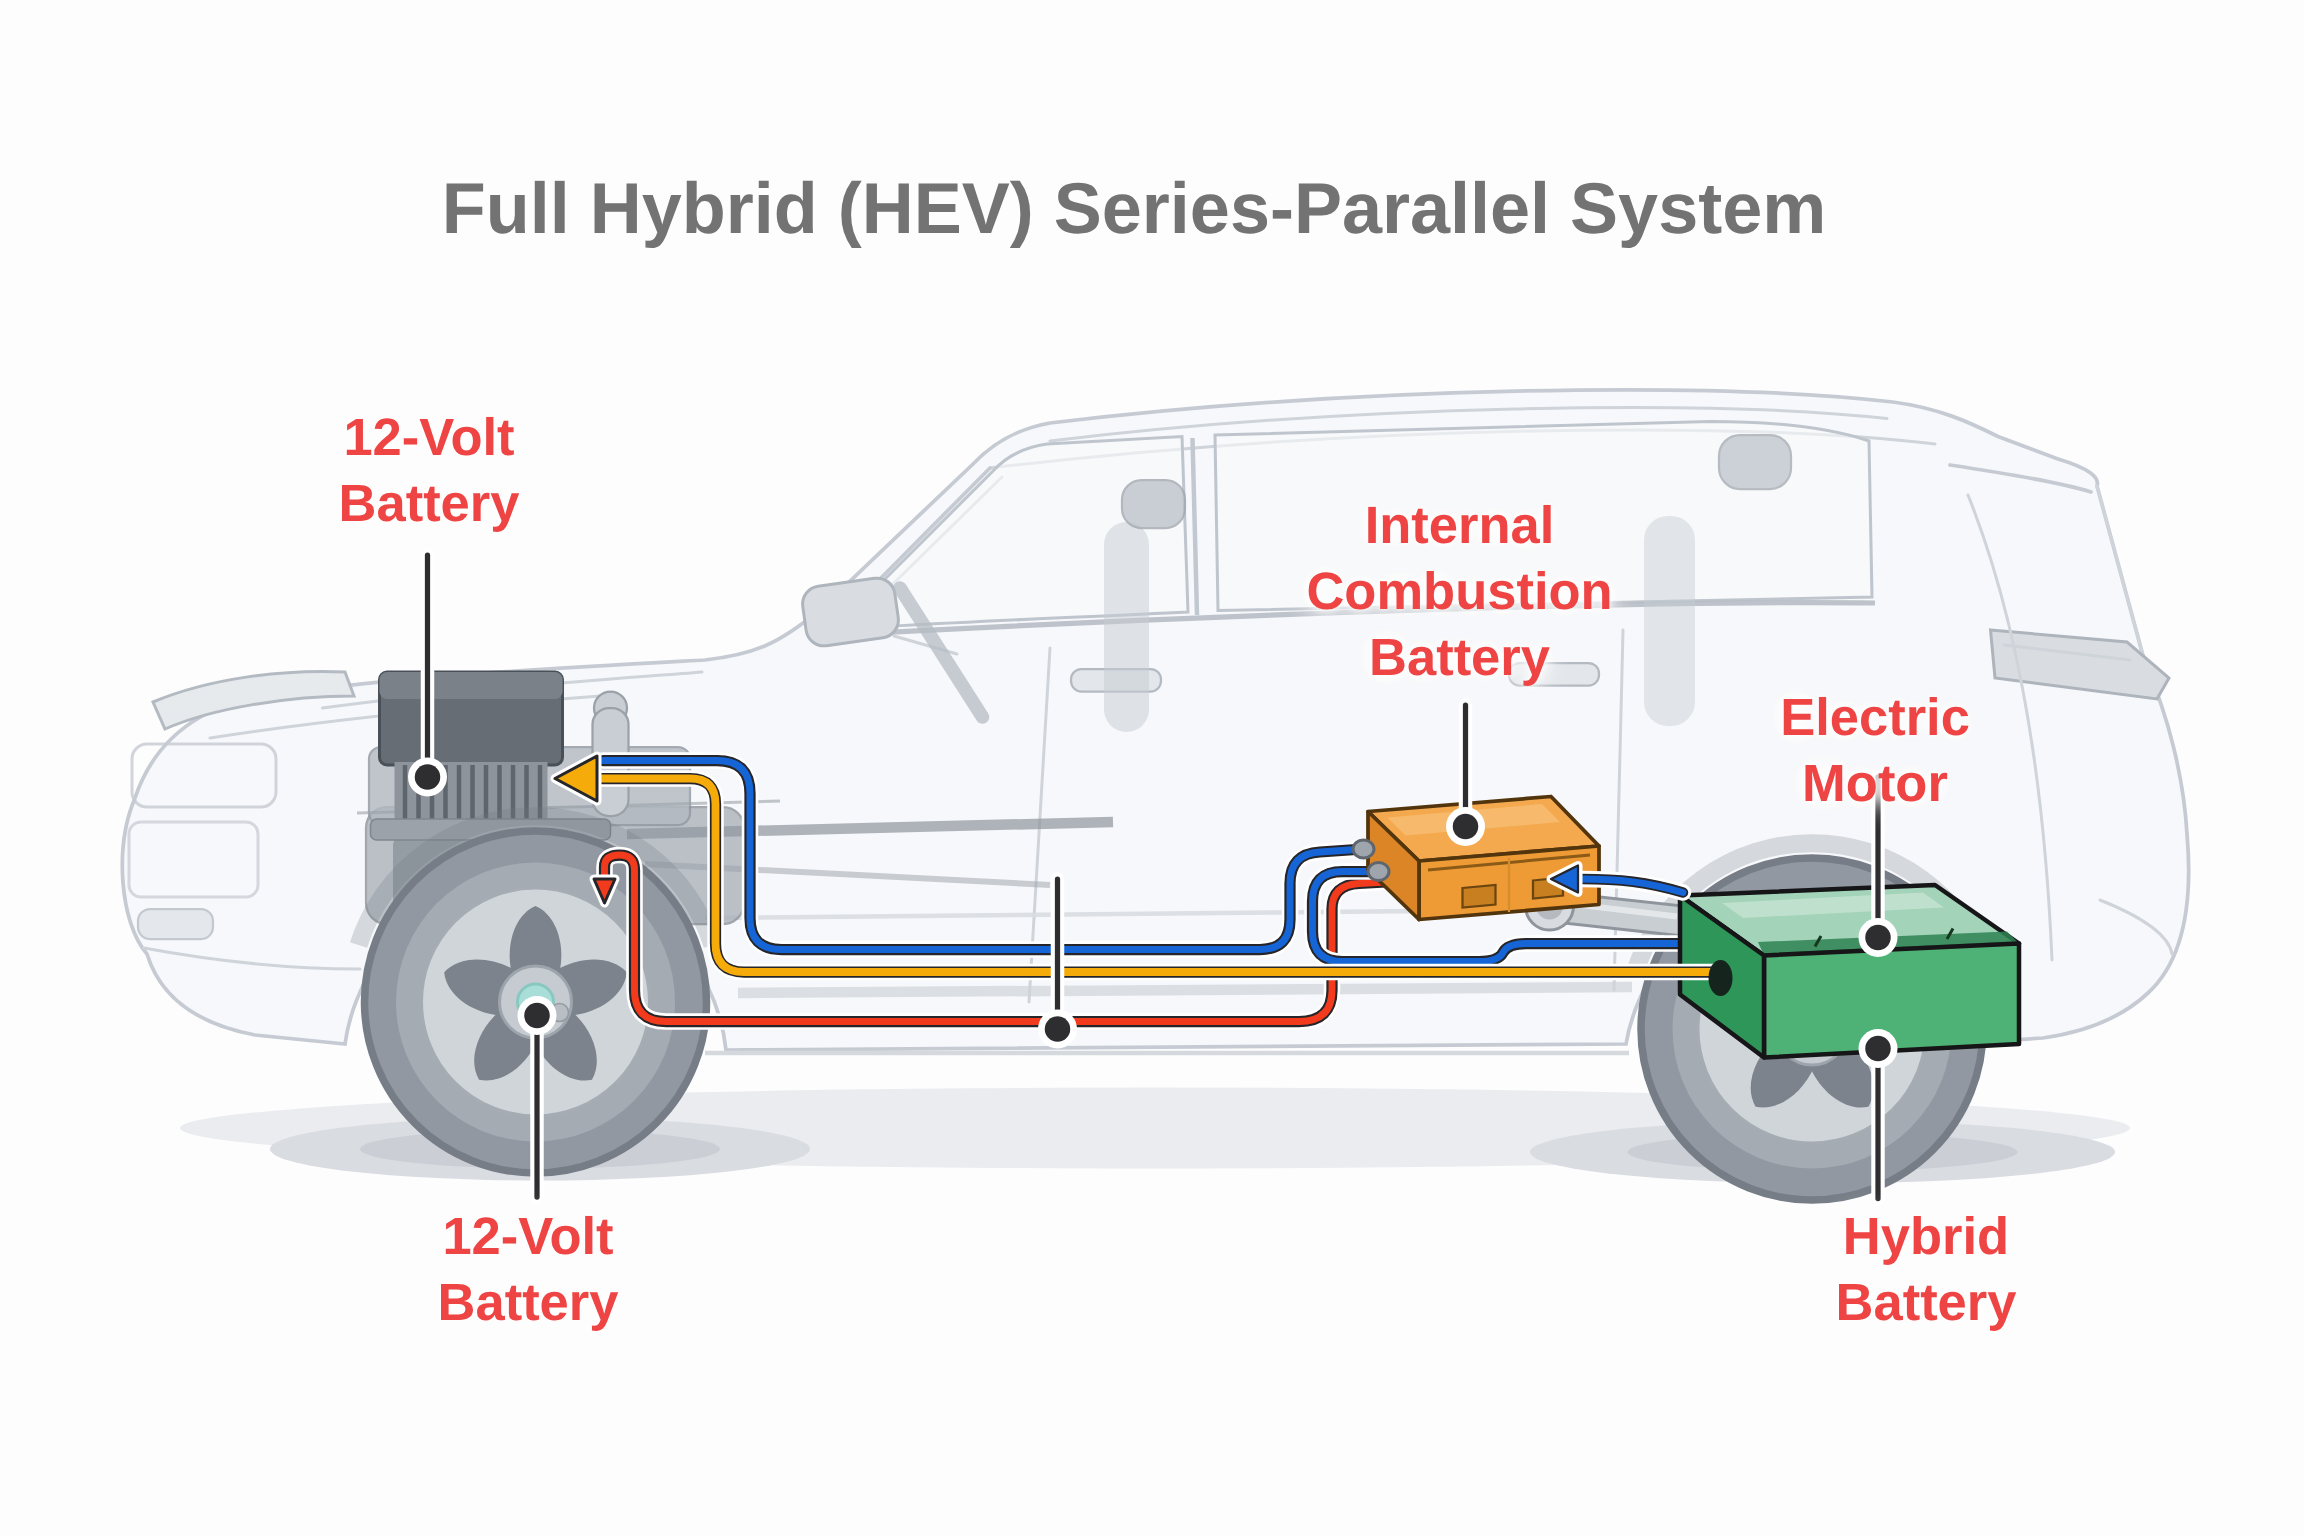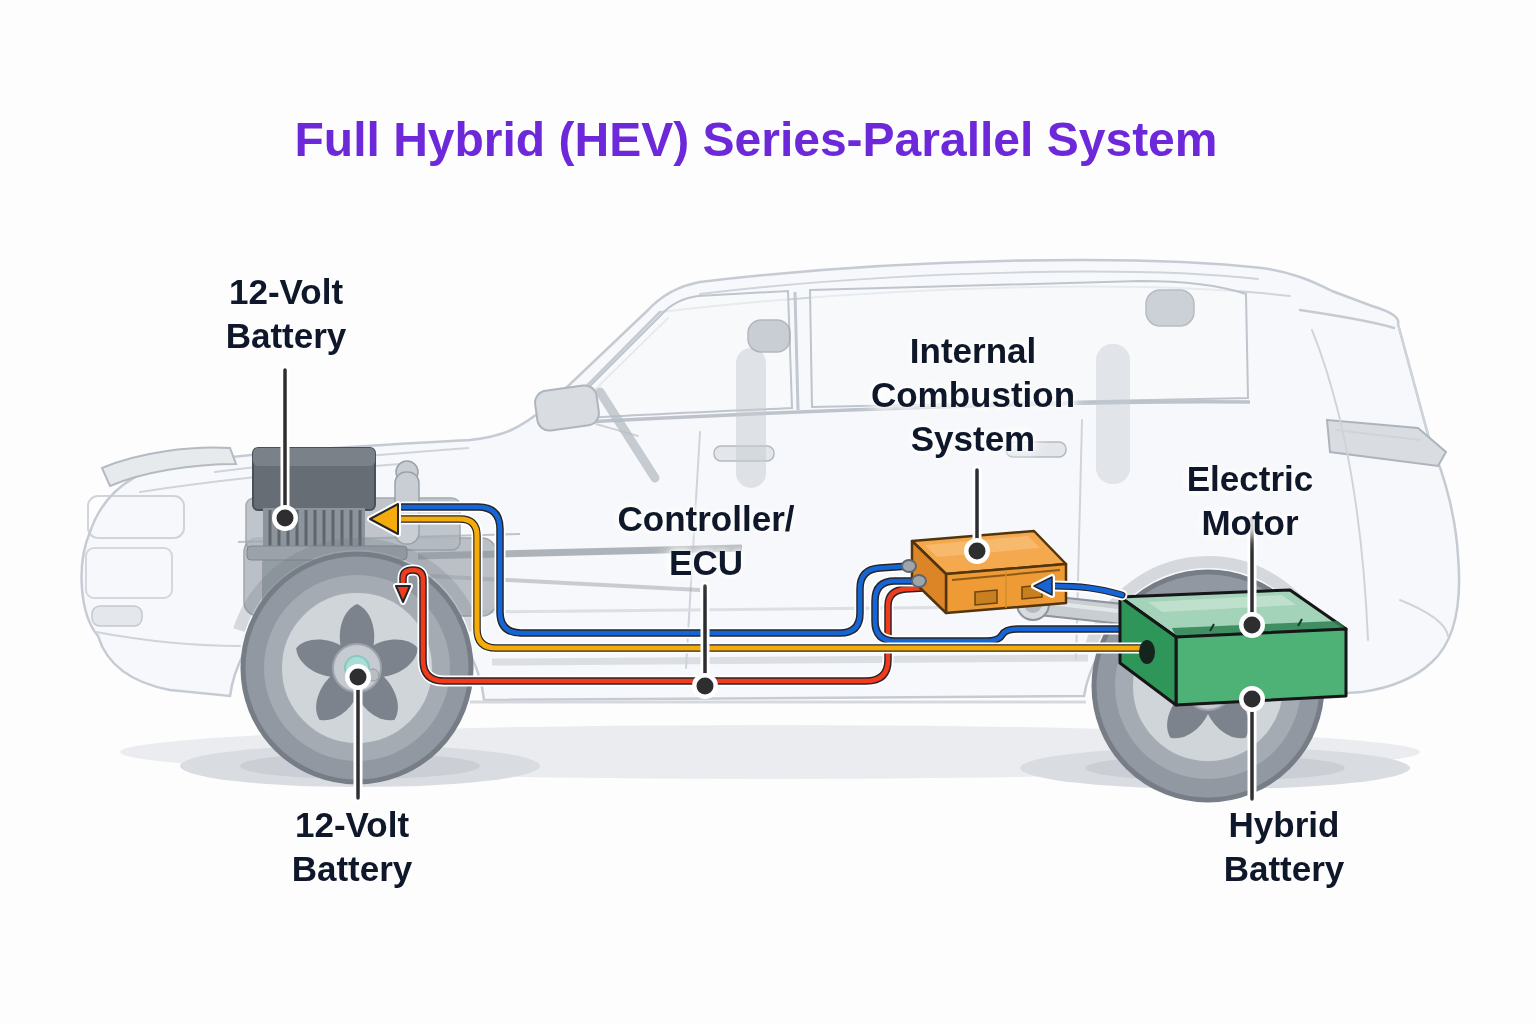--- a/index.html
+++ b/index.html
@@ -1,23 +1,23 @@
 <!DOCTYPE html>
 <html><head>
 <meta charset="utf-8">
 <style>
   html,body{margin:0;padding:0;background:#fdfdfe;}
   .stage{position:relative;width:1536px;height:1024px;overflow:hidden;background:#fdfdfe;
          font-family:"Liberation Sans", sans-serif;}
   .stage svg{position:absolute;left:0;top:0;z-index:1;}
   .lbl{position:absolute;z-index:2;transform:translateX(-50%);text-align:center;
-       font-weight:bold;font-size:35px;line-height:1.26;color:#0f172a;white-space:pre-line;
+       font-weight:bold;font-size:35px;line-height:1.26;color:#ef4444;white-space:pre-line;
        text-shadow:0 0 5px #fff,0 0 10px #fff,0 0 16px #fff,0 0 22px #fff;}
   .title{position:absolute;z-index:2;left:756px;top:112px;transform:translateX(-50%);
-         font-weight:bold;font-size:48px;color:#6d28d9;white-space:nowrap;
+         font-weight:bold;font-size:48px;color:#737373;white-space:nowrap;
          font-family:"Liberation Sans", sans-serif;}
   #lbl-b12t{left:286px;top:270px;}
   #lbl-ctrl{left:706px;top:497px;}
   #lbl-ice{left:973px;top:329px;}
   #lbl-em{left:1250px;top:457px;}
   #lbl-hb{left:1284px;top:803px;}
   #lbl-b12b{left:352px;top:803px;}
 
   
   .case{fill:none;stroke:#ffffff;stroke-width:11;stroke-linecap:round;stroke-linejoin:round;}
@@ -287,25 +287,23 @@
           <line class="lline" x1="358" y1="680" x2="358" y2="798"></line>
       <circle cx="358" cy="677" r="13" fill="#fff"></circle>
           <circle cx="358" cy="677" r="8.5" fill="#2E2E30"></circle>
     </g>
   </g>
 </svg>
 
 <div class="title">Full Hybrid (HEV) Series-Parallel System</div>
 <div class="lbl" id="lbl-b12t">12-Volt
 Battery</div>
-<div class="lbl" id="lbl-ctrl">Controller/
-ECU</div>
 <div class="lbl" id="lbl-ice">Internal
 Combustion
-System</div>
+Battery</div>
 <div class="lbl" id="lbl-em">Electric
 Motor</div>
 <div class="lbl" id="lbl-hb">Hybrid
 Battery</div>
 <div class="lbl" id="lbl-b12b">12-Volt
 Battery</div>
 
 </div>
 
 </body></html>

